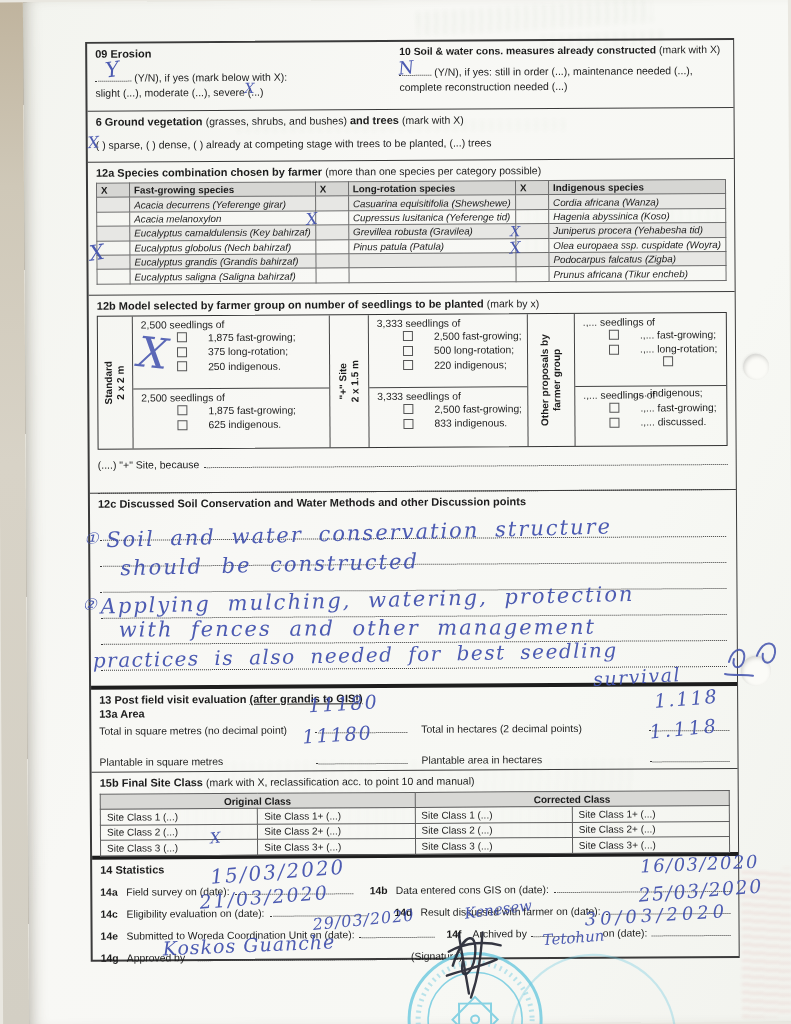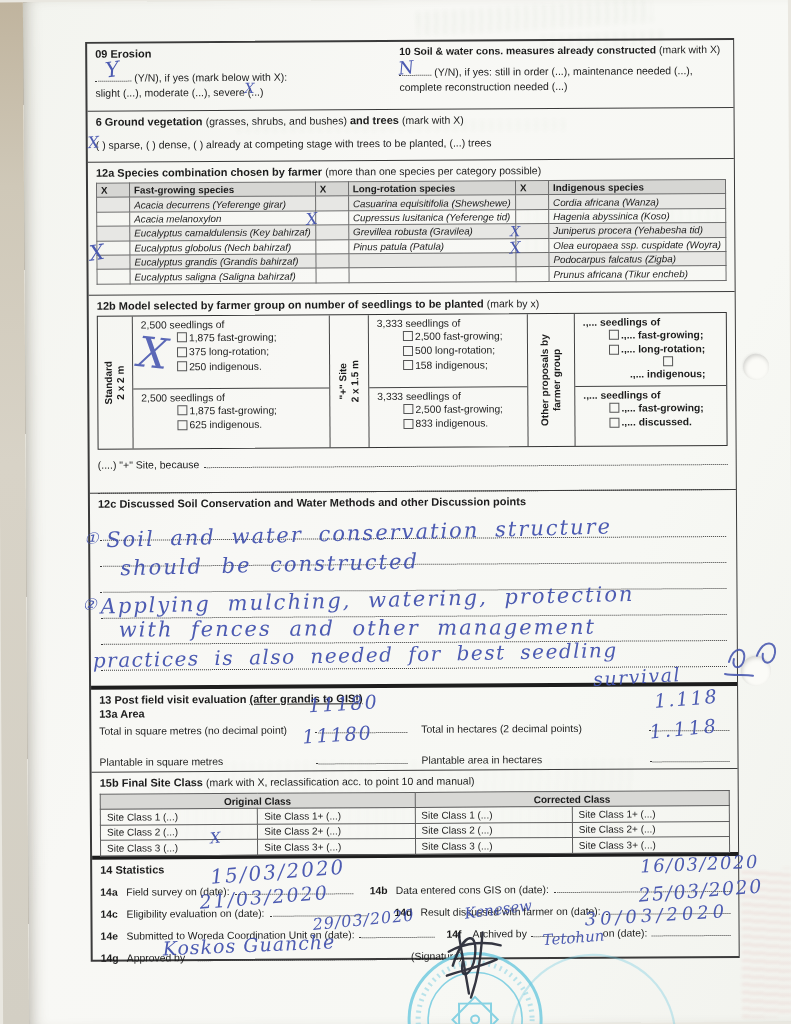--- a/index.html
+++ b/index.html
@@ -37,21 +37,21 @@
   
   .modtab{display:flex;border:1.6px solid #333;margin-top:4px;height:132px;}
   .rotcell{display:flex;align-items:center;justify-content:center;border-right:1.2px solid #444;}
   .rotin{transform:rotate(-90deg);text-align:center;font-size:10px;font-weight:bold;line-height:12px;white-space:nowrap;}
   .mcol{display:flex;flex-direction:column;border-right:1.2px solid #444;}
   .mcol:last-child{border-right:none;}
   .mcell{box-sizing:border-box;padding:3px 0 0 8px;}
   .mcell.top{height:73px;border-bottom:1.2px solid #444;}
   .mcell.bot{flex:1;}
   .chead{font-size:10.3px;}
-  .cbrow{display:flex;align-items:center;gap:2px;padding-left:36px;height:14.6px;text-align:center;}
+  .cbrow{display:flex;align-items:center;gap:21px;padding-left:36px;height:14.6px;text-align:center;}
   .cb{width:8px;height:8px;border:1.1px solid #555;flex:0 0 auto;}
   .cbl{font-size:10.3px;}
   .because{display:flex;align-items:baseline;margin-top:7px;font-size:10.5px;}
   
   .ruled{border-bottom:1.7px dotted #3a3a3a;height:0;margin:0 2px;}
   
   .sctab{width:100%;margin-top:5px;}
   .sctab th,.sctab td{border:1px solid #5e5e5e;font-size:10px;height:14.4px;padding:0 6px;text-align:center;}
   .sctab th{background:#d8d8d5;font-weight:bold;}
   .sctab td{text-align:left;}
@@ -236,42 +236,42 @@
             <div class="cbrow" style="padding-left:26px;">
                   <span class="cb"></span>
                   <span class="cbl">2,500 fast-growing;</span>
                 </div>
             <div class="cbrow" style="padding-left:26px;">
                   <span class="cb"></span>
                   <span class="cbl">500 long-rotation;</span>
                 </div>
             <div class="cbrow" style="padding-left:26px;">
                   <span class="cb"></span>
-                  <span class="cbl">158 indigenous;</span>
+                  <span class="cbl">220 indigenous;</span>
                 </div>
           </div>
           <div class="mcell bot">
             <div class="chead">3,333 seedlings of</div>
             <div class="cbrow" style="padding-left:26px;">
                   <span class="cb"></span>
                   <span class="cbl">2,500 fast-growing;</span>
                 </div>
             <div class="cbrow" style="padding-left:26px;">
                   <span class="cb"></span>
                   <span class="cbl">833 indigenous.</span>
                 </div>
           </div>
         </div>
         <div class="rotcell" style="width:46px;">
           <div class="rotin">
                 <div>Other proposals by</div>
                 <div>farmer group</div>
               </div>
         </div>
-        <div class="mcol" style="flex:1;font-weight:bold;">
+        <div class="mcol" style="flex:1;">
           <div class="mcell top">
             <div class="chead">.,... seedlings of</div>
             <div class="cbrow" style="padding-left:26px;">
                   <span class="cb"></span>
                   <span class="cbl">.,... fast-growing;</span>
                 </div>
             <div class="cbrow" style="padding-left:26px;">
                   <span class="cb"></span>
                   <span class="cbl">.,... long-rotation;</span>
                 </div>

